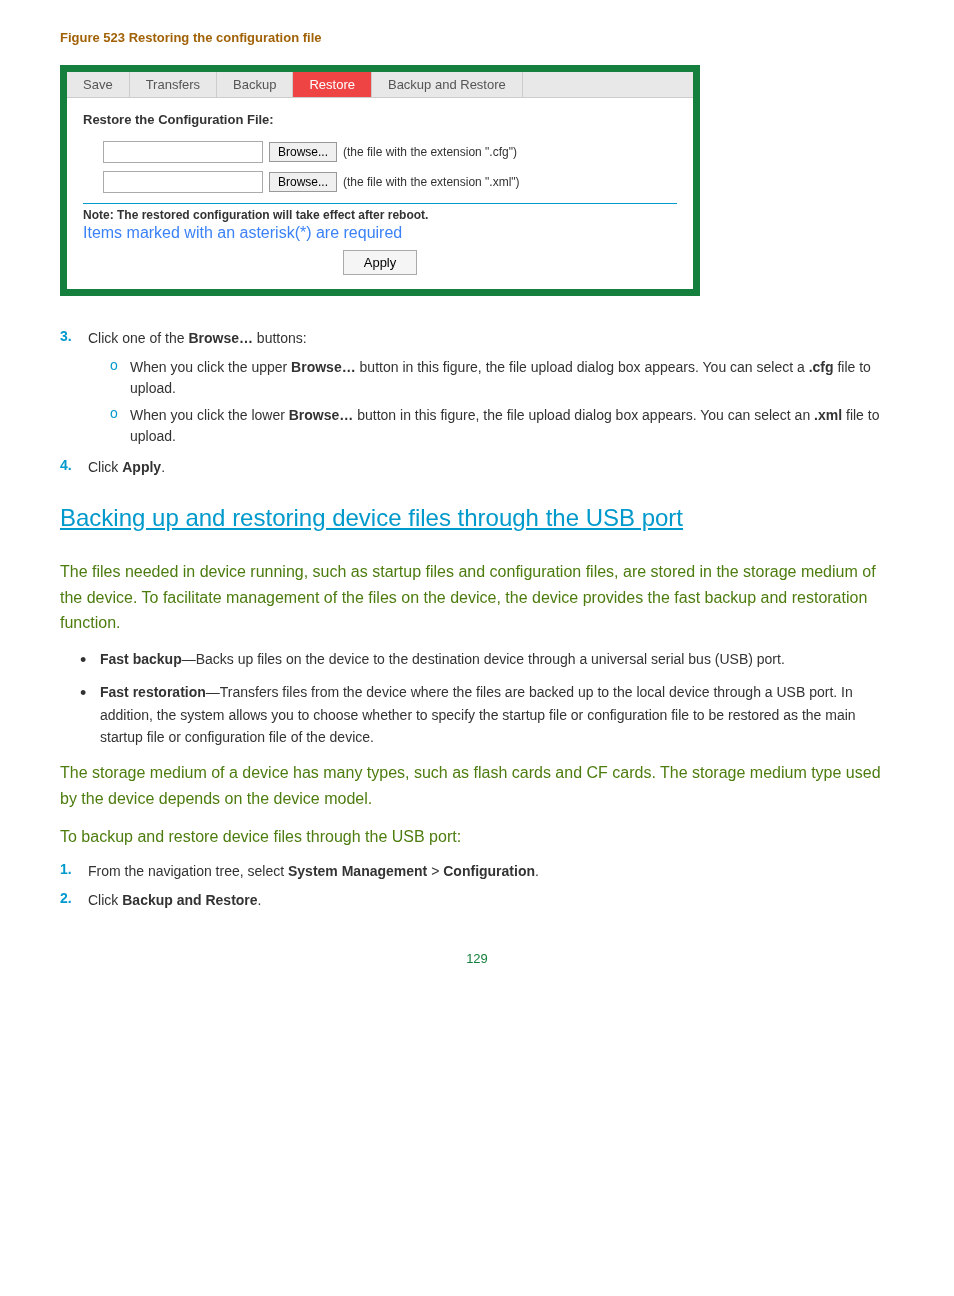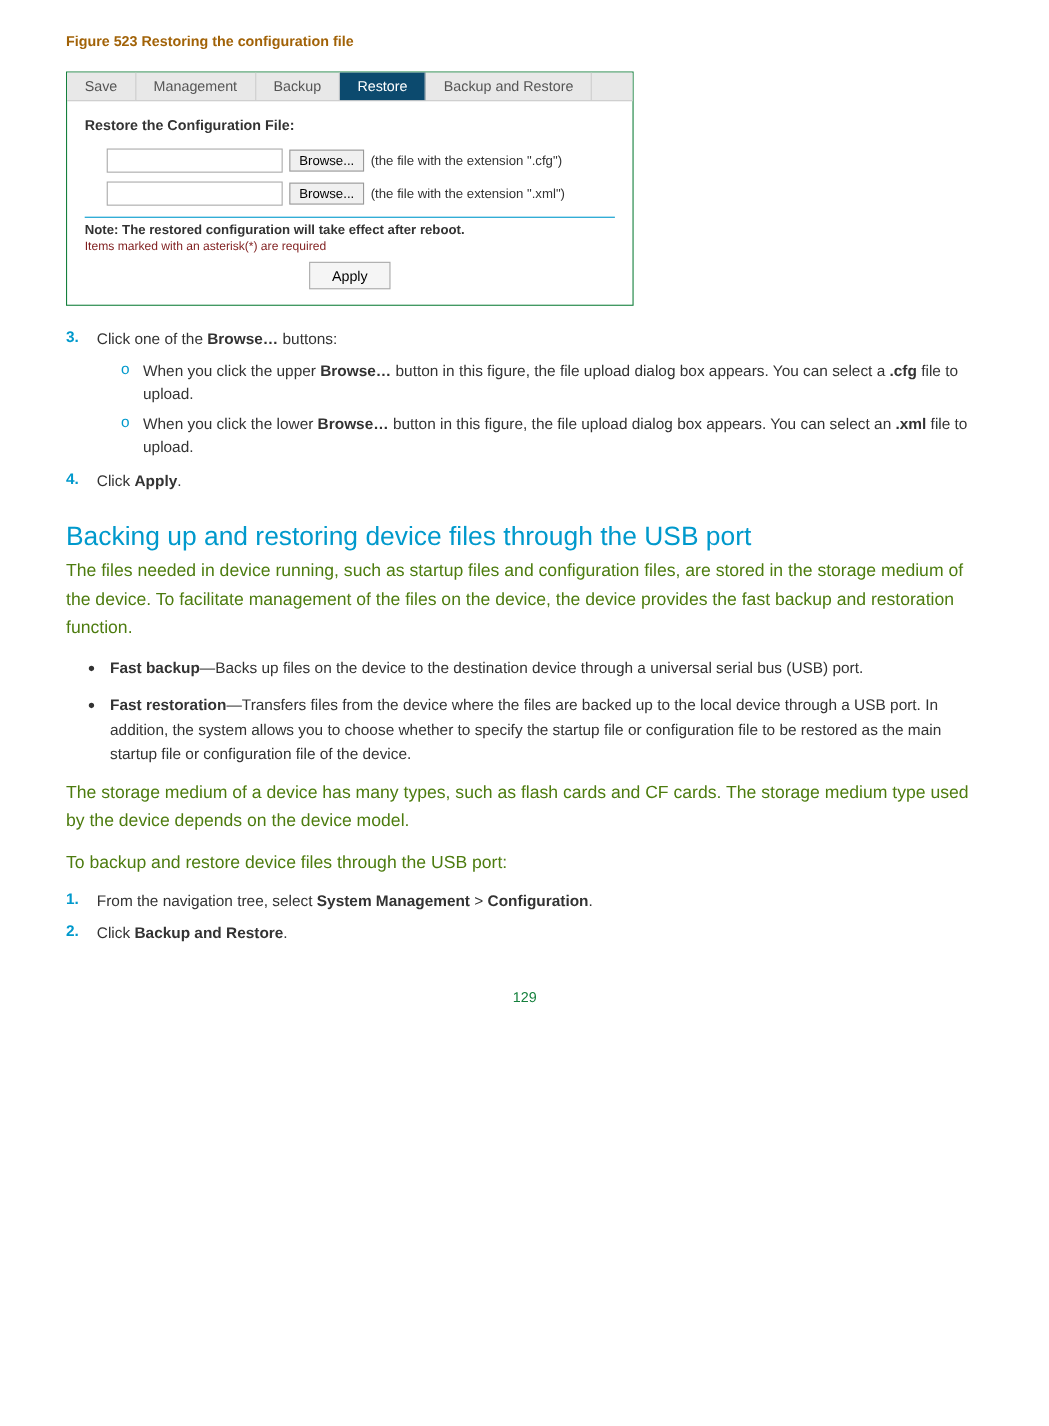--- a/index.html
+++ b/index.html
@@ -15,41 +15,41 @@
 
     
     .figure-title {
       color: #a16207;
       font-size: 13px;
       font-weight: bold;
       margin-bottom: 20px;
     }
 
     .ui-panel {
-      border: 1px solid #15803d;
-      width: 516px;
-      margin-bottom: 20px;
+      border: 7px solid #15803d;
+      width: 640px;
+      margin-bottom: 32px;
     }
 
     .tab-bar {
       display: flex;
       background: #e8e8e8;
       border-bottom: 1px solid #ccc;
     }
 
     .tab {
       padding: 5px 16px;
       font-size: 13px;
       color: #555;
       border-right: 1px solid #ccc;
       cursor: pointer;
     }
 
     .tab.active {
-      background: #0c4a6e;
+      background: #ef4444;
       color: #fff;
     }
 
     .tab-content {
       padding: 14px 16px;
     }
 
     .section-title {
       font-weight: bold;
       font-size: 13px;
@@ -90,22 +90,22 @@
       padding-top: 4px;
     }
 
     .note-text {
       font-size: 12px;
       font-weight: bold;
       color: #333;
     }
 
     .required-text {
-      font-size: 11px;
-      color: #7f1d1d;
+      font-size: 16px;
+      color: #3b82f6;
       margin-top: 2px;
       margin-bottom: 8px;
     }
 
     .apply-btn {
       display: block;
       margin: 0 auto;
       padding: 4px 20px;
       font-size: 13px;
       background: #f5f5f5;
@@ -140,23 +140,24 @@
       font-size: 14px;
       line-height: 1.5;
     }
 
     
     .section-heading {
       color: #0099cc;
       font-size: 24px;
       font-weight: normal;
       margin-top: 24px;
-      margin-bottom: 4px;
+      margin-bottom: 26px;
       border-bottom: none;
       line-height: 1.3;
+      text-decoration: underline;
     }
 
     
     .body-para {
       font-size: 16px;
       line-height: 1.6;
       margin-bottom: 12px;
       color: #4d7c0f;
     }
 
@@ -210,21 +211,21 @@
   </style>
 </head>
 <body>
 
 <div class="figure-title">Figure 523 Restoring the configuration file</div>
 
 <div class="ui-panel">
 
   <div class="tab-bar">
     <div class="tab">Save</div>
-    <div class="tab">Management</div>
+    <div class="tab">Transfers</div>
     <div class="tab">Backup</div>
     <div class="tab active">Restore</div>
     <div class="tab">Backup and Restore</div>
   </div>
 
   <div class="tab-content">
     <div class="section-title">Restore the Configuration File:</div>
 
     <div class="file-row">
       <input type="text" class="file-input" style="">

